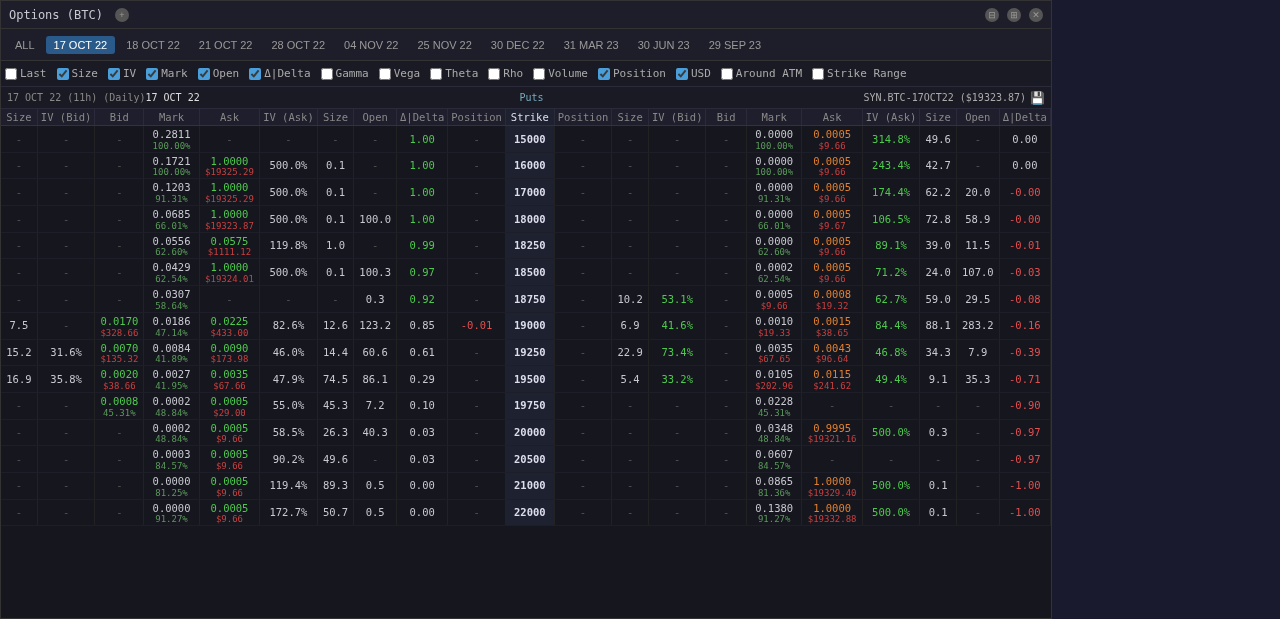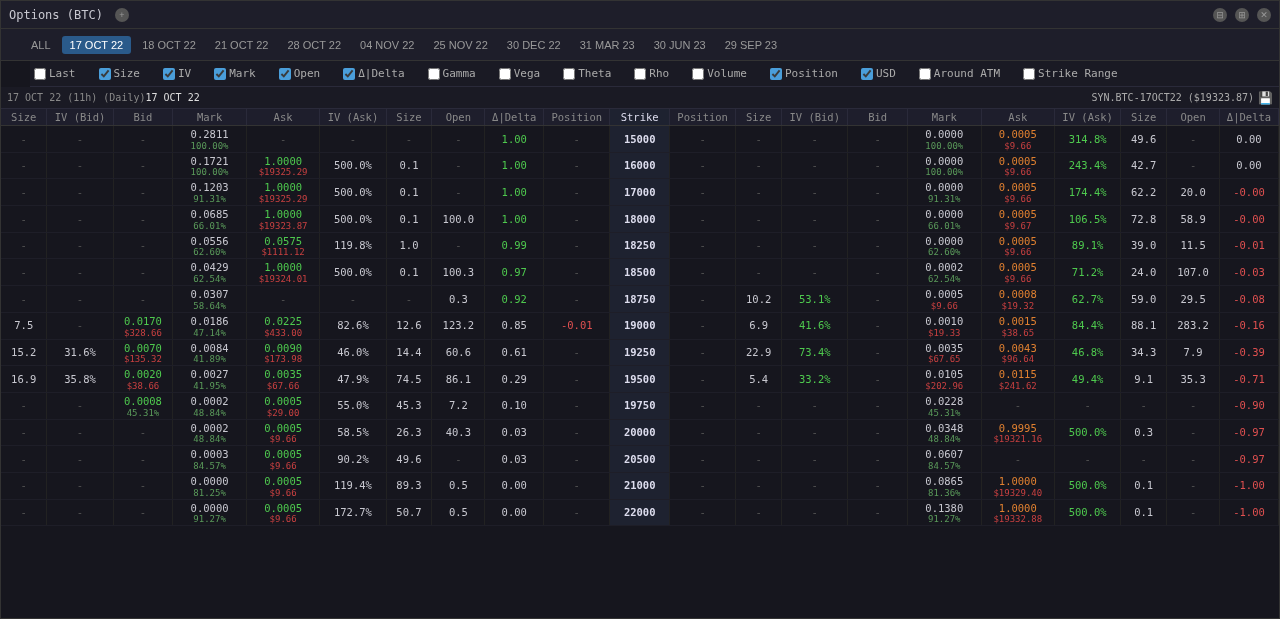--- a/index.html
+++ b/index.html
@@ -4,21 +4,21 @@
   <style>
     * { box-sizing: border-box; margin: 0; padding: 0; }
     body {
       background: #1a1a2e;
       color: #c8c8d0;
       font-family: 'Consolas', 'Monaco', monospace;
       font-size: 11px;
       overflow: hidden;
     }
     .app-window {
-      width: 1280px;
+      width: 1052px;
       height: 619px;
       background: #16161e;
       border: 1px solid #333;
       display: flex;
       flex-direction: column;
       overflow: hidden;
     }
     .title-bar {
       display: flex;
       align-items: center;
@@ -48,21 +48,21 @@
     }
     .title-bar-controls {
       margin-left: auto;
       display: flex;
       gap: 4px;
     }
     .tab-bar {
       display: flex;
       align-items: center;
       background: #1e1e2a;
-      padding: 4px 22px;
+      padding: 4px 6px;
       border-bottom: 1px solid #333;
       gap: 3px;
       height: 32px;
     }
     .tab {
       padding: 3px 8px;
       border-radius: 3px;
       cursor: pointer;
       color: #999;
       font-size: 11px;
@@ -73,24 +73,23 @@
     .tab.active {
       background: #2a5a8a;
       color: #fff;
     }
     .checkbox-bar {
       display: flex;
       align-items: center;
       background: #1a1a24;
       padding: 3px 4px;
       border-bottom: 1px solid #2a2a3a;
-      gap: 23px;
+      gap: 10px;
       height: 26px;
       flex-wrap: nowrap;
-      margin-left: 29px;
     }
     .checkbox-item {
       display: flex;
       align-items: center;
       gap: 3px;
       font-size: 11px;
       color: #aaa;
       white-space: nowrap;
     }
     .checkbox-item input[type=checkbox] {
@@ -257,20 +256,21 @@
       </div>
       <div class="checkbox-item">
         <input type="checkbox" style="">
         <span>Strike Range</span>
       </div>
     </div>
 
   <div class="info-bar">
     <span>17 OCT 22 (11h) (Daily)</span>
     <span style="color:#ddd; font-size:10px;">17 OCT 22</span>
+    <span style="flex:1; text-align:center; color:#7ab; font-size:10px;">Puts</span>
     <span class="info-bar-right">SYN.BTC-17OCT22 ($19323.87)</span>
     <span style="color:#4a9; margin-left:4px; font-size:12px;">💾</span>
   </div>
 
   <div class="table-container">
     <table>
       <thead>
         <tr>
 
           <th style="width:40px">Size</th>

